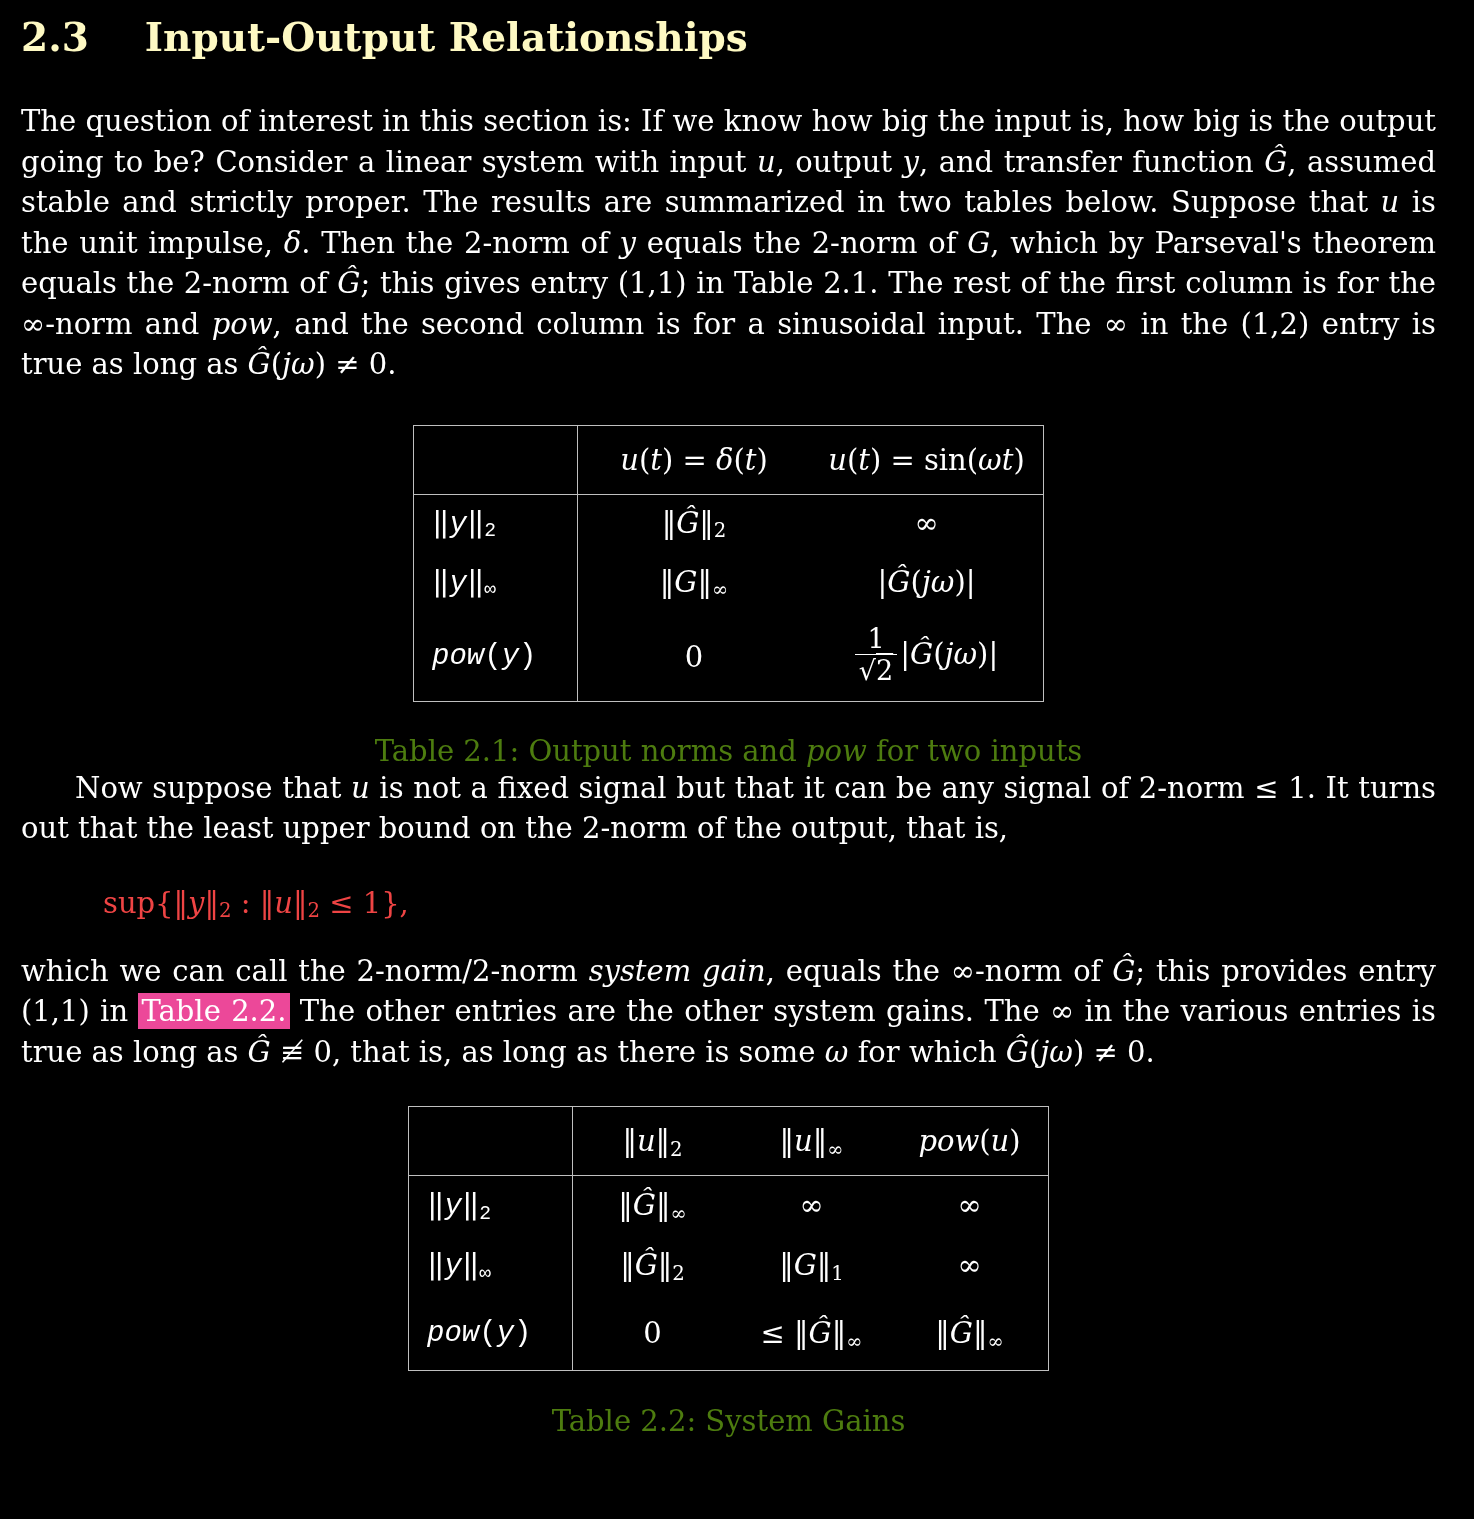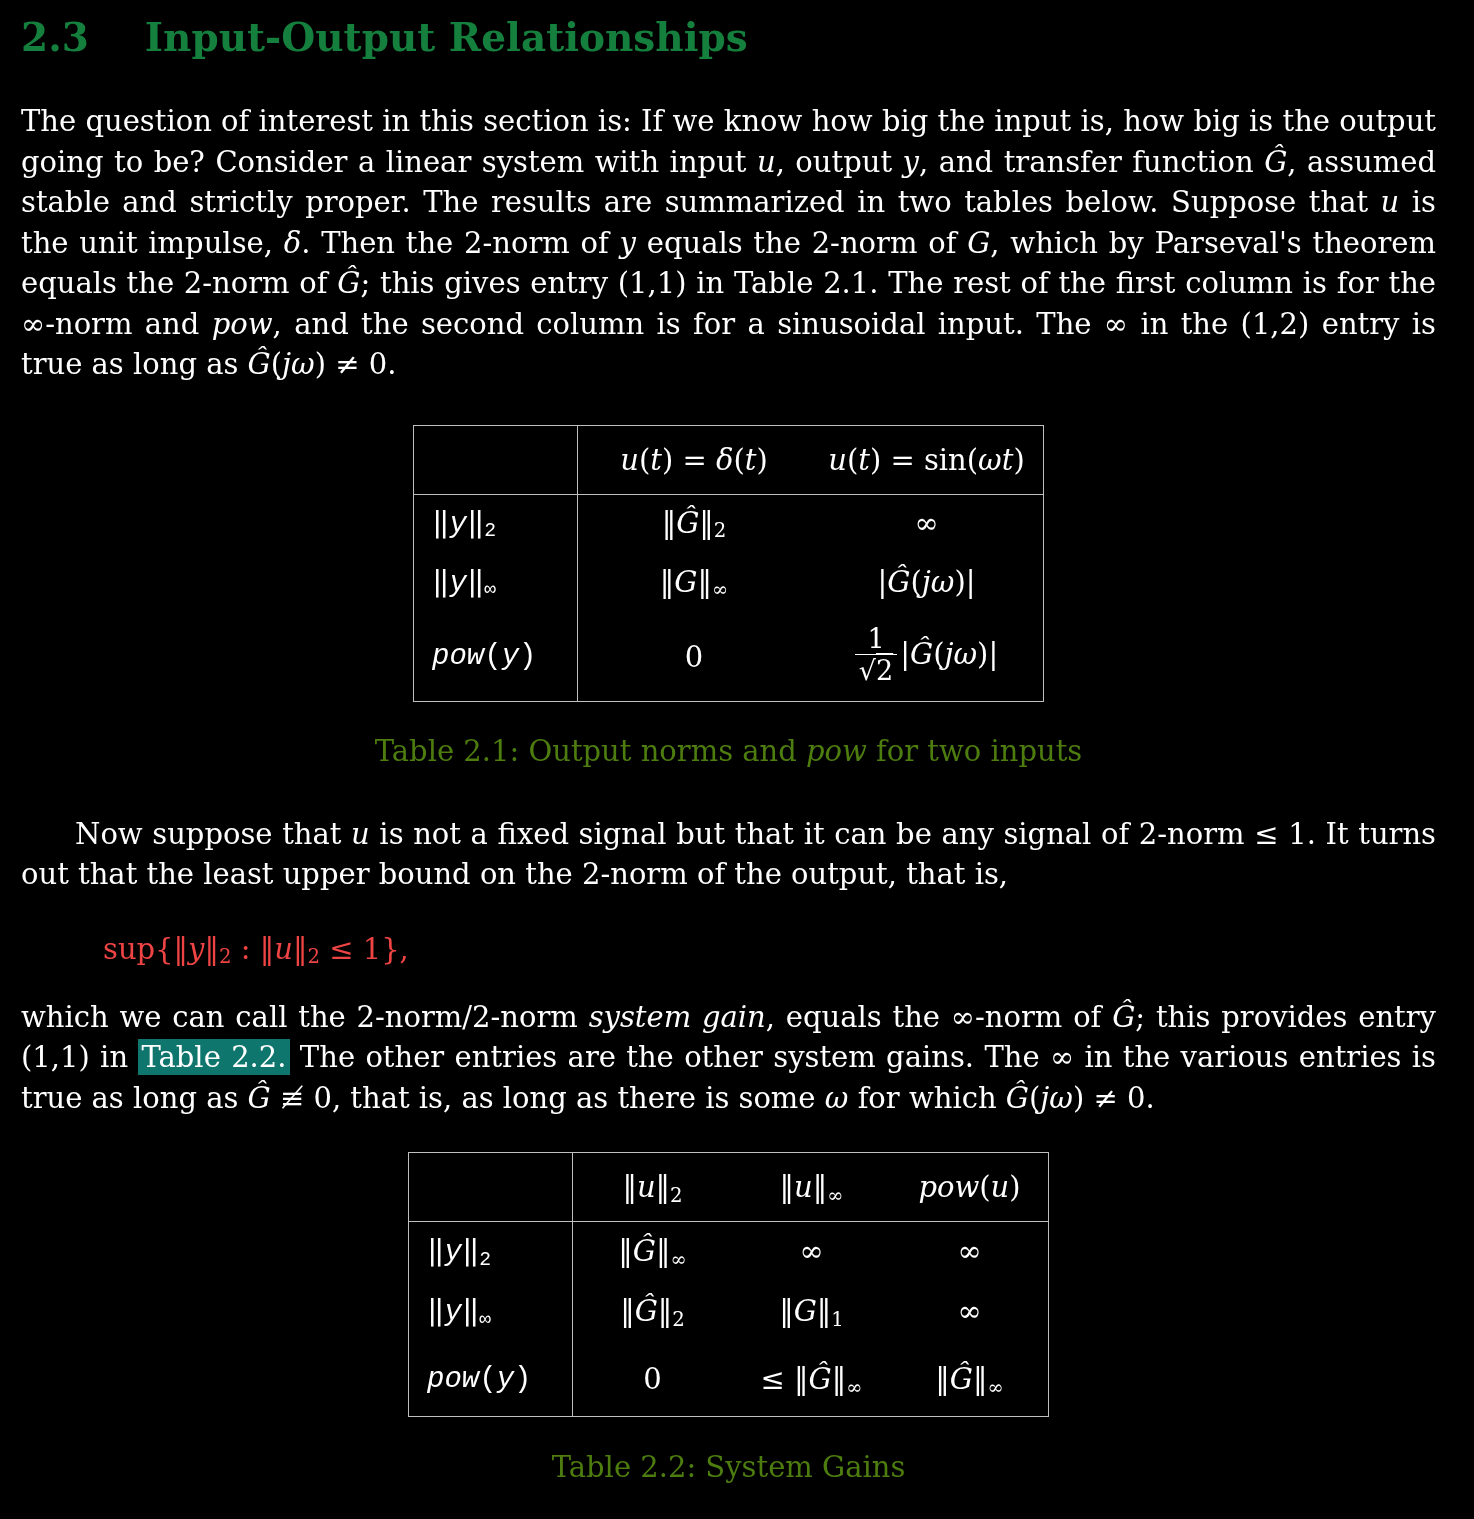--- a/index.html
+++ b/index.html
@@ -15,43 +15,43 @@
     overflow: hidden;
   }
   .page {
     padding: 14px 38px 20px 21px;
   }
   h1.section-heading {
     margin: 0;
     font-size: 39px;
     line-height: 46px;
     font-weight: bold;
-    color: #15803d;
+    color: #fef9c3;
   }
   h1.section-heading .sec-num {
     margin-right: 56px;
   }
   p.body-text {
     margin: 0;
     font-size: 29px;
     line-height: 40.5px;
     text-align: justify;
     color: #ffffff;
   }
   p.para-intro   { margin-top: 41px; }
-  p.para-now     { margin-top: 46px; text-indent: 54px; }
+  p.para-now     { text-indent: 54px; }
   p.para-gain    { margin-top: 28px; }
   .equation {
     margin: 34px 0 0 82px;
     font-size: 29px;
     line-height: 40px;
     color: #ef4444;
   }
   .link-box {
-    background: #0f766e;
+    background: #ec4899;
     padding: 1px 3px;
   }
   table.math-table {
     border-collapse: collapse;
     margin: 0 auto;
     font-size: 29px;
     color: #ffffff;
   }
   table.t1 { margin-top: 40px; }
   table.t2 { margin-top: 34px; }

